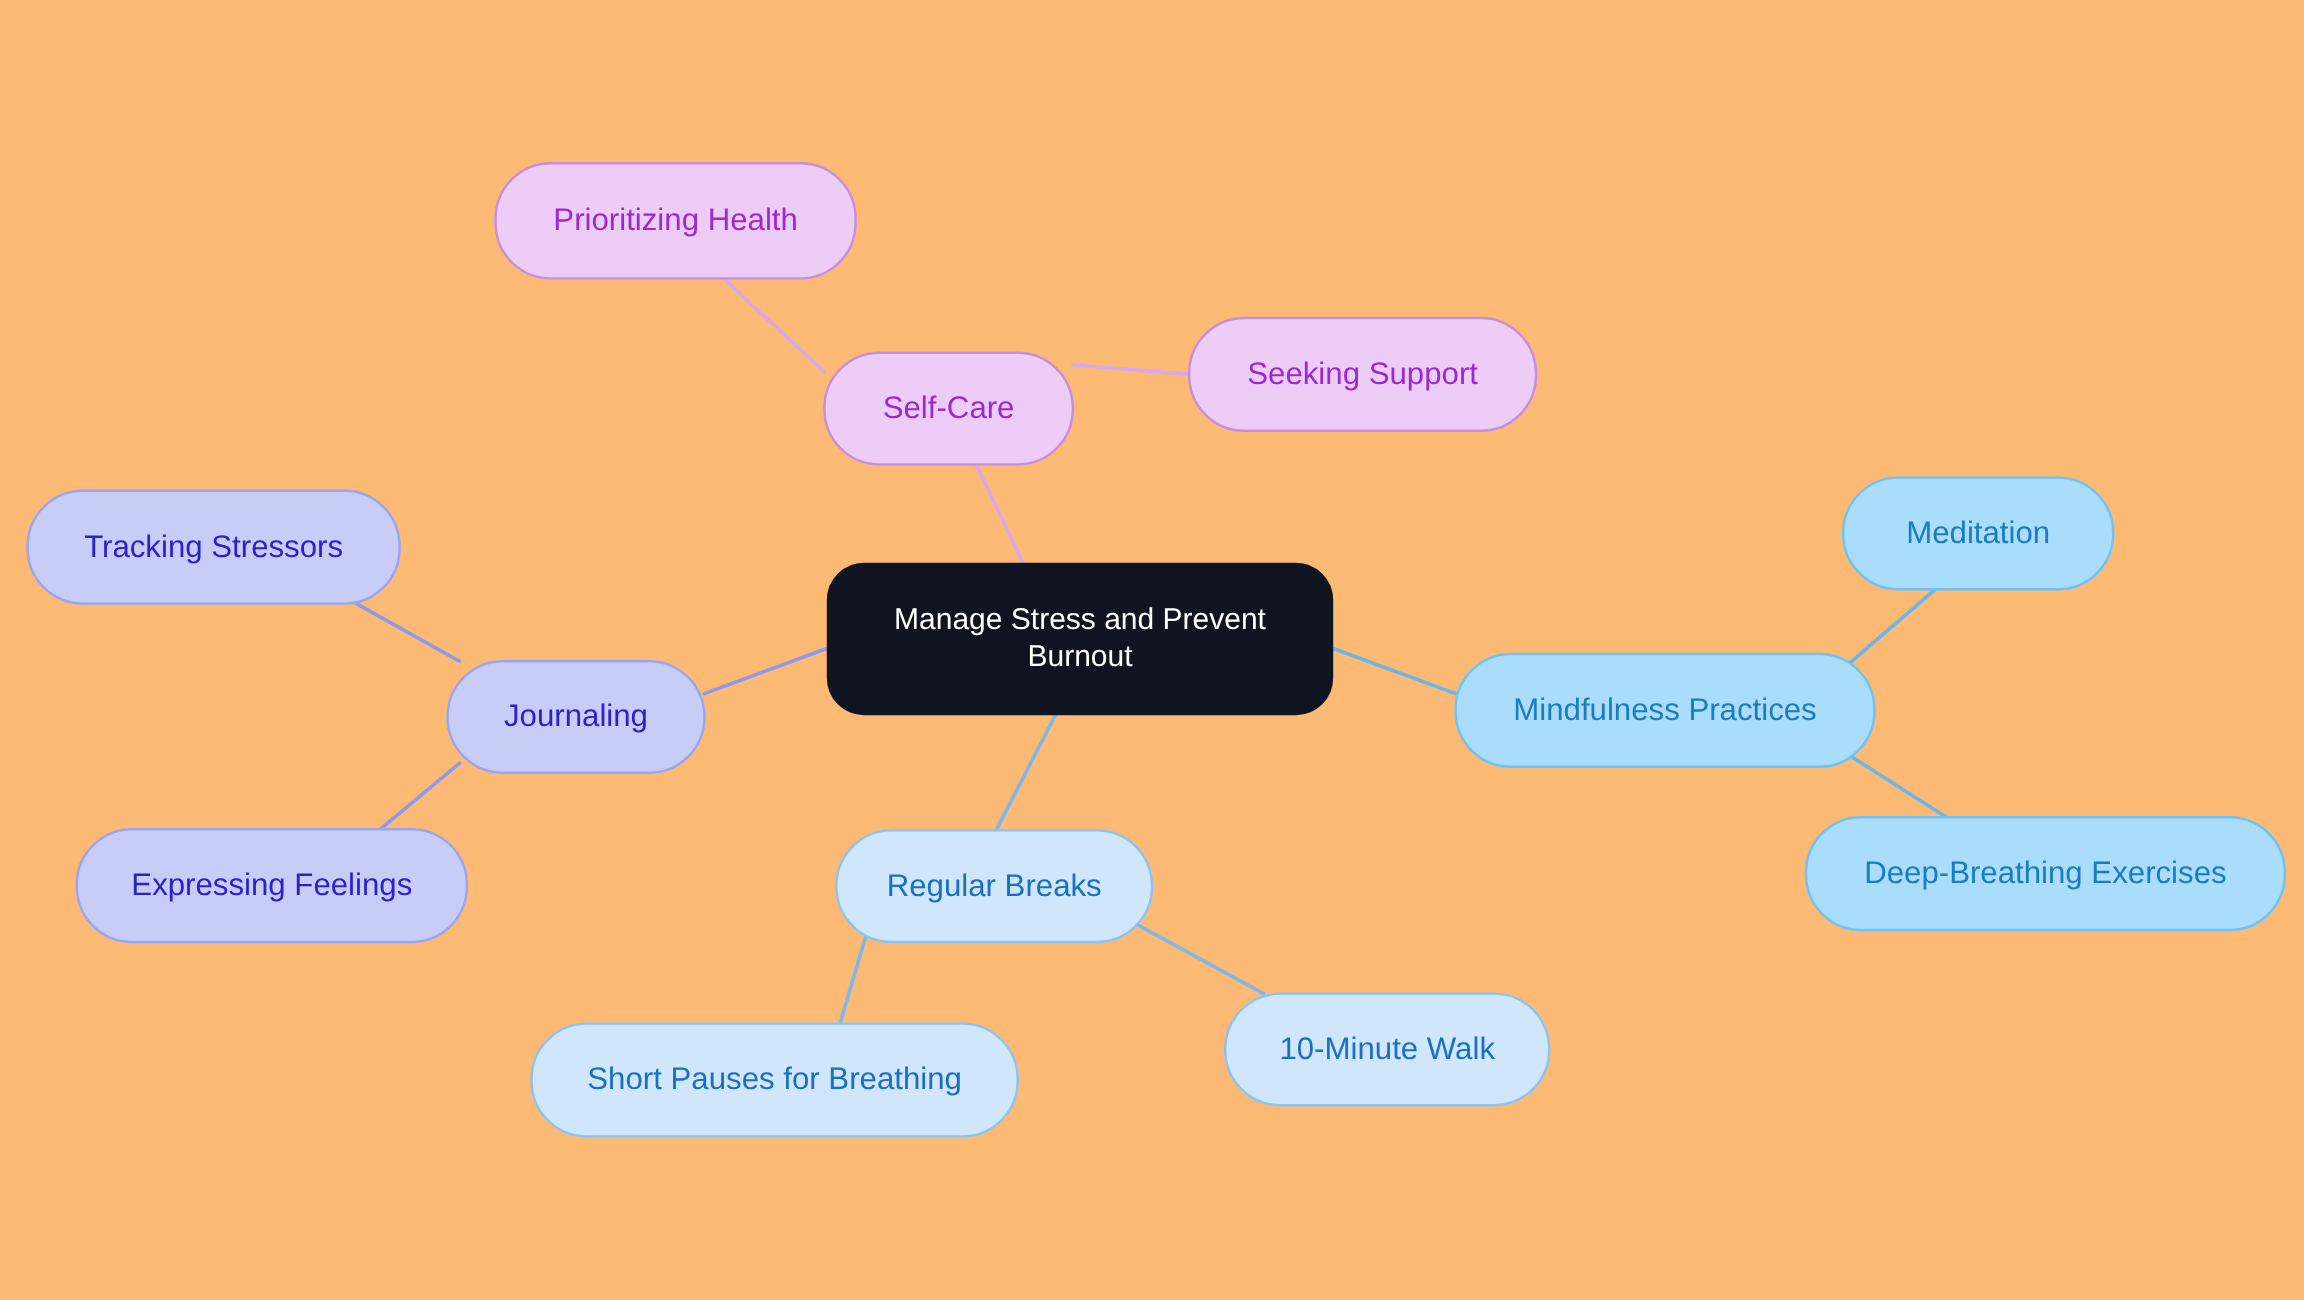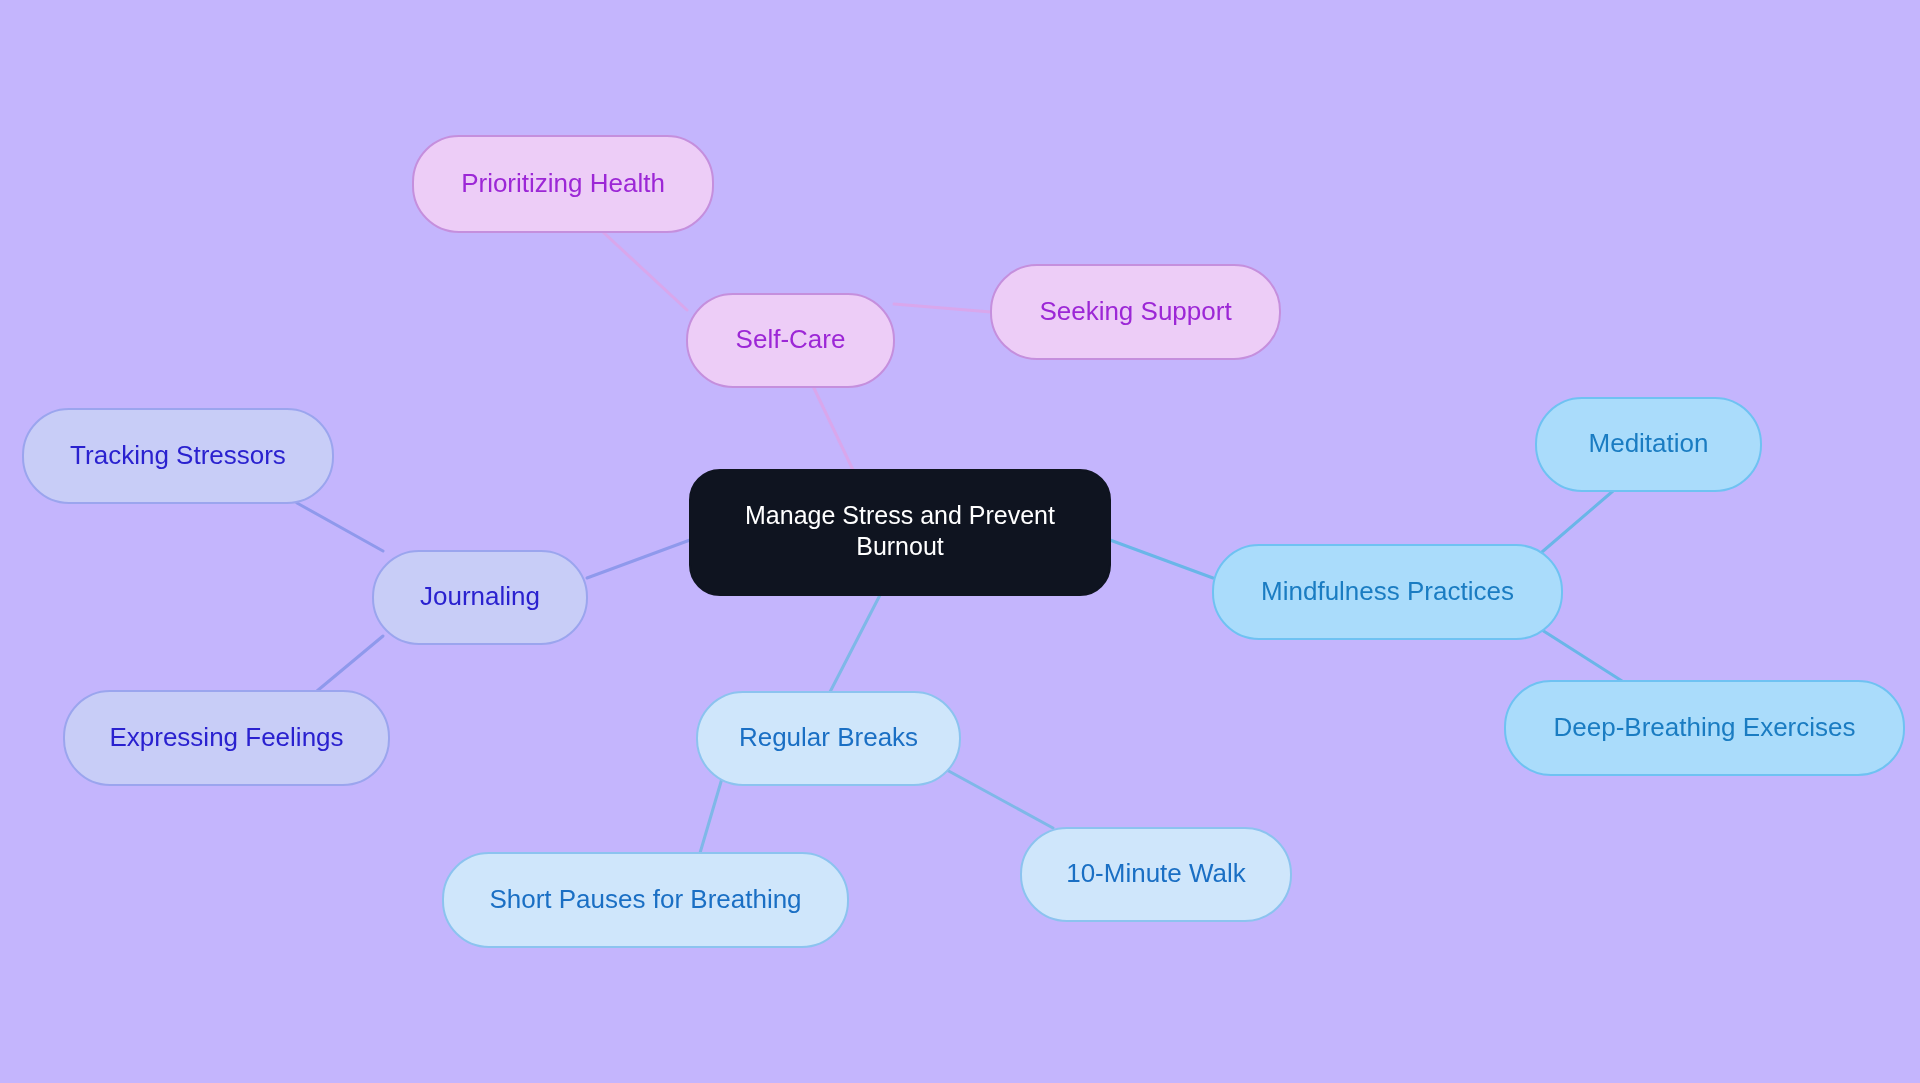--- a/index.html
+++ b/index.html
@@ -11,21 +11,21 @@
   body {
     width: 1920px;
     height: 1083px;
     overflow: hidden;
     font-family: "Liberation Sans", sans-serif;
   }
   #mindmap-root {
     position: relative;
     width: 1920px;
     height: 1083px;
-    background: #c4b5fd;
+    background: #fdba74;
   }
   #mindmap-svg {
     position: absolute;
     top: 0;
     left: 0;
     width: 1920px;
     height: 1083px;
   }
   .edge-path {
     fill: none;

